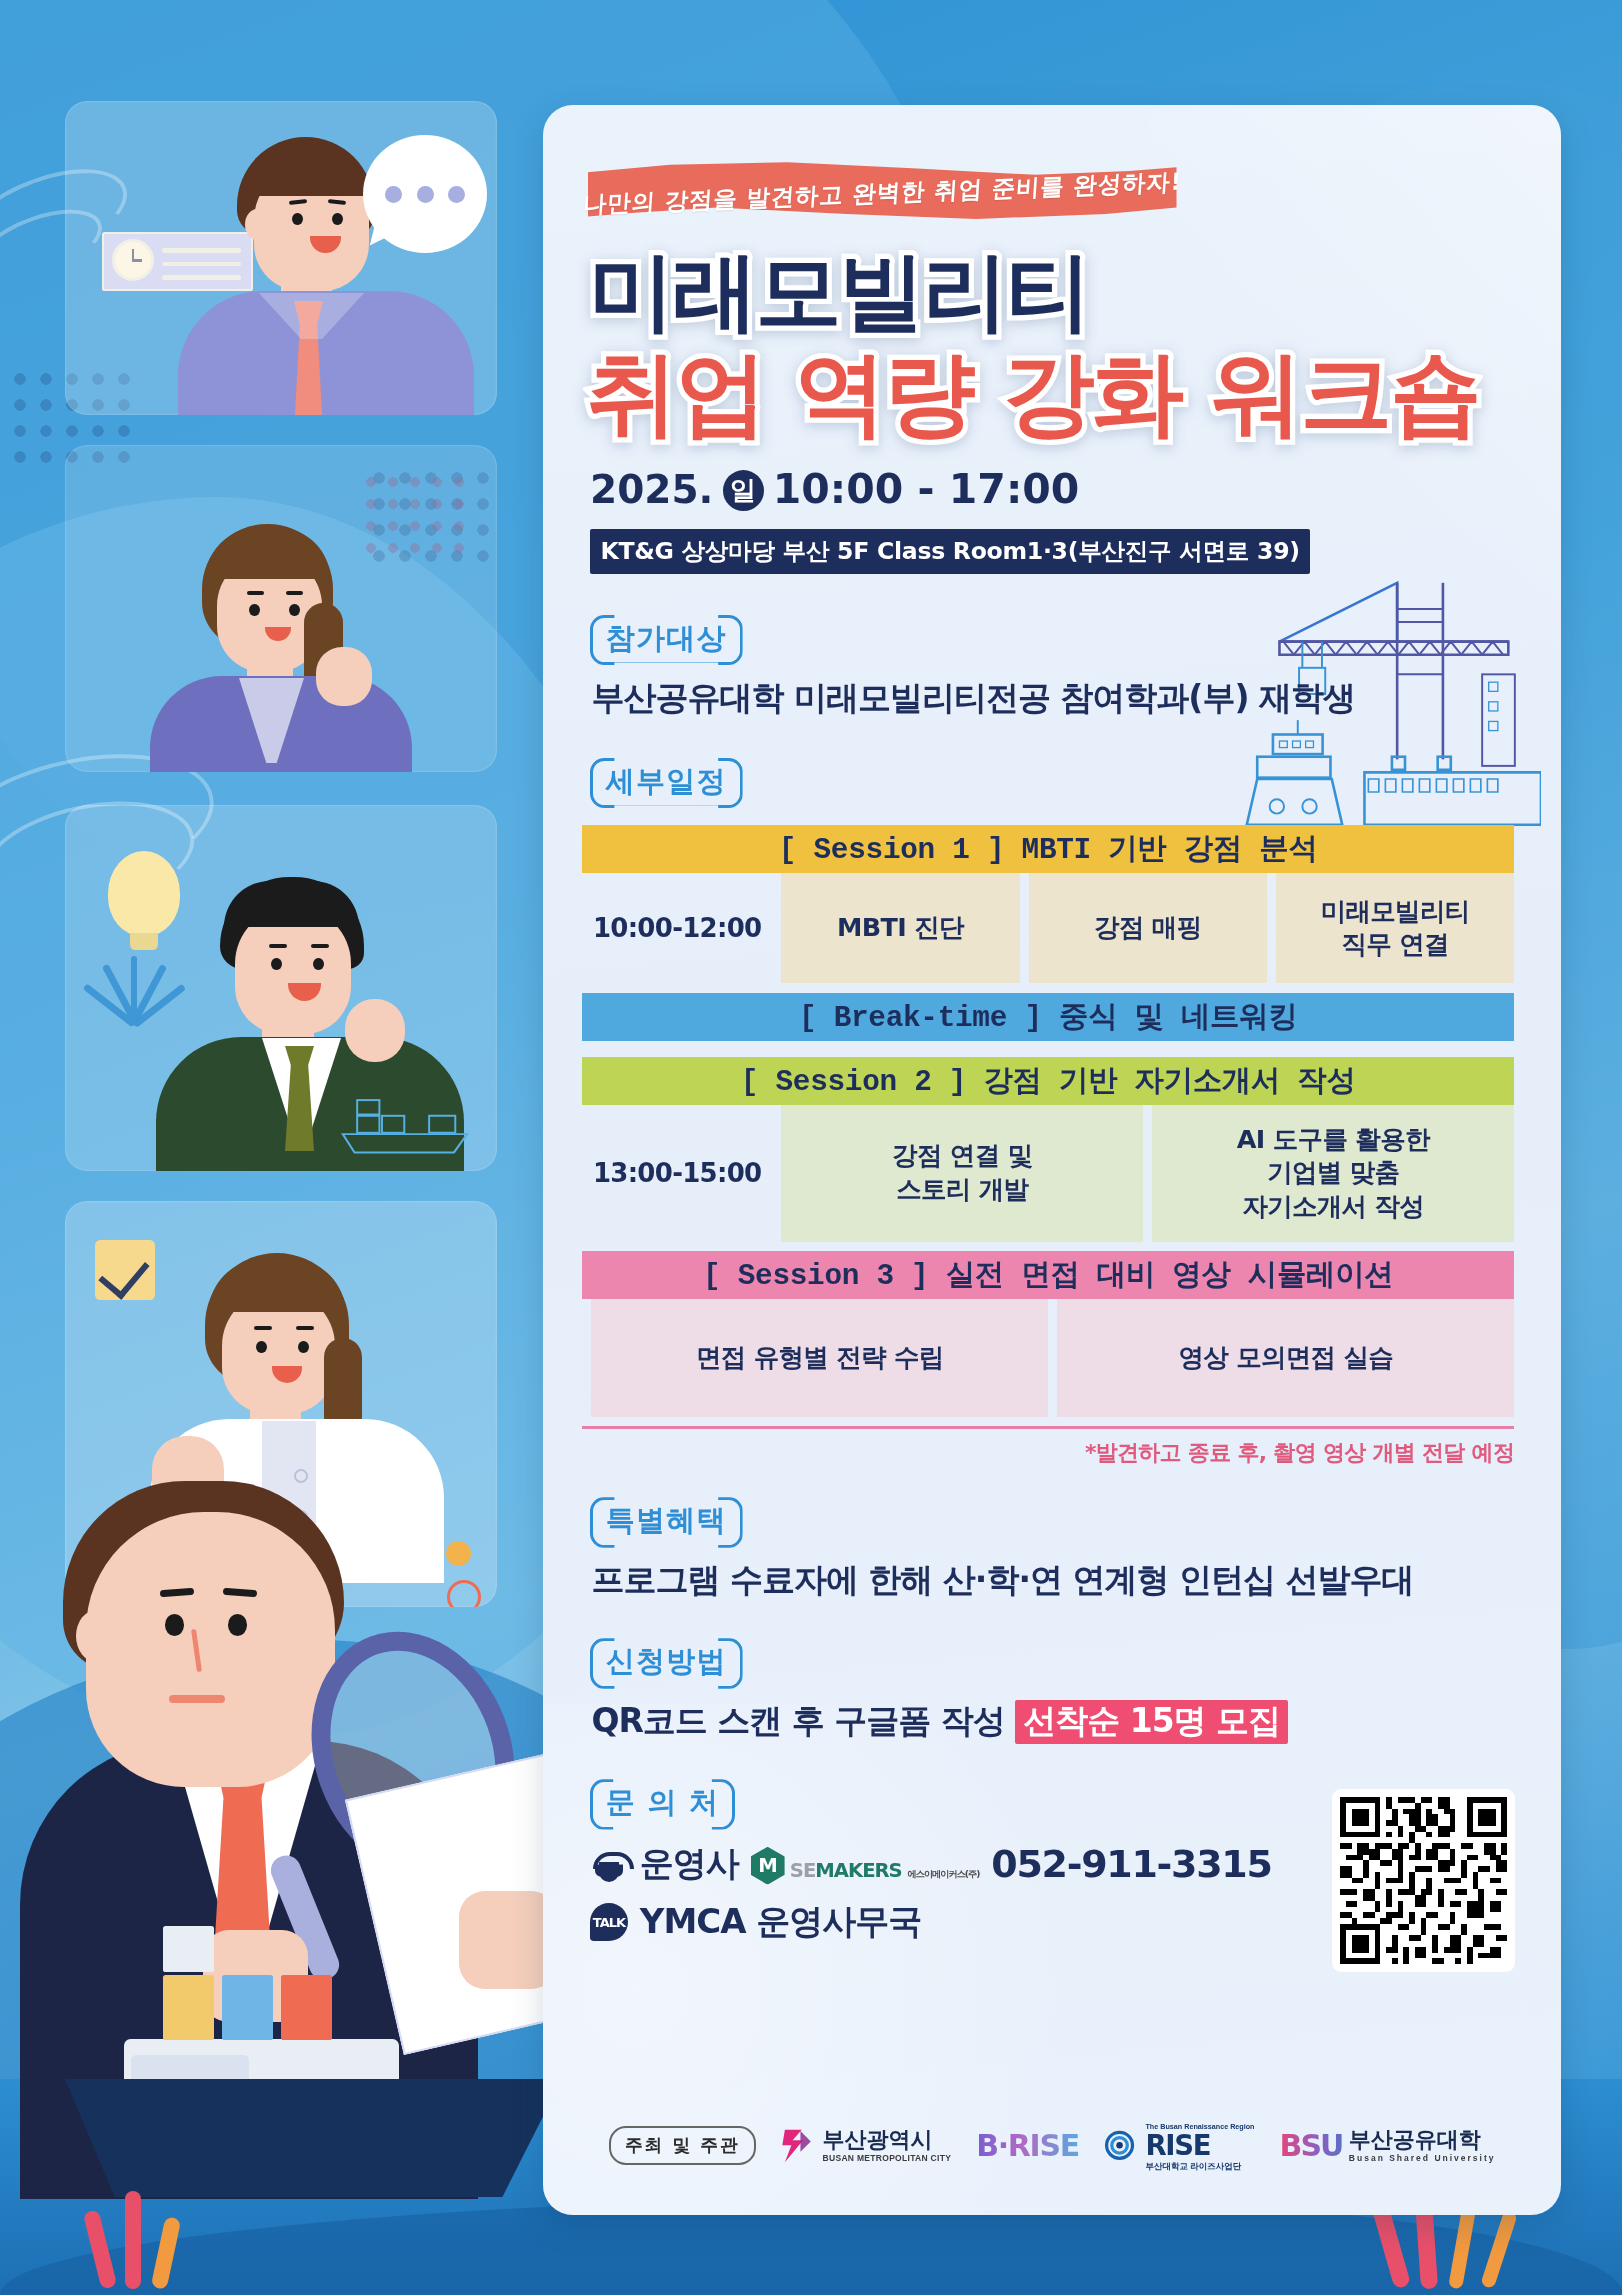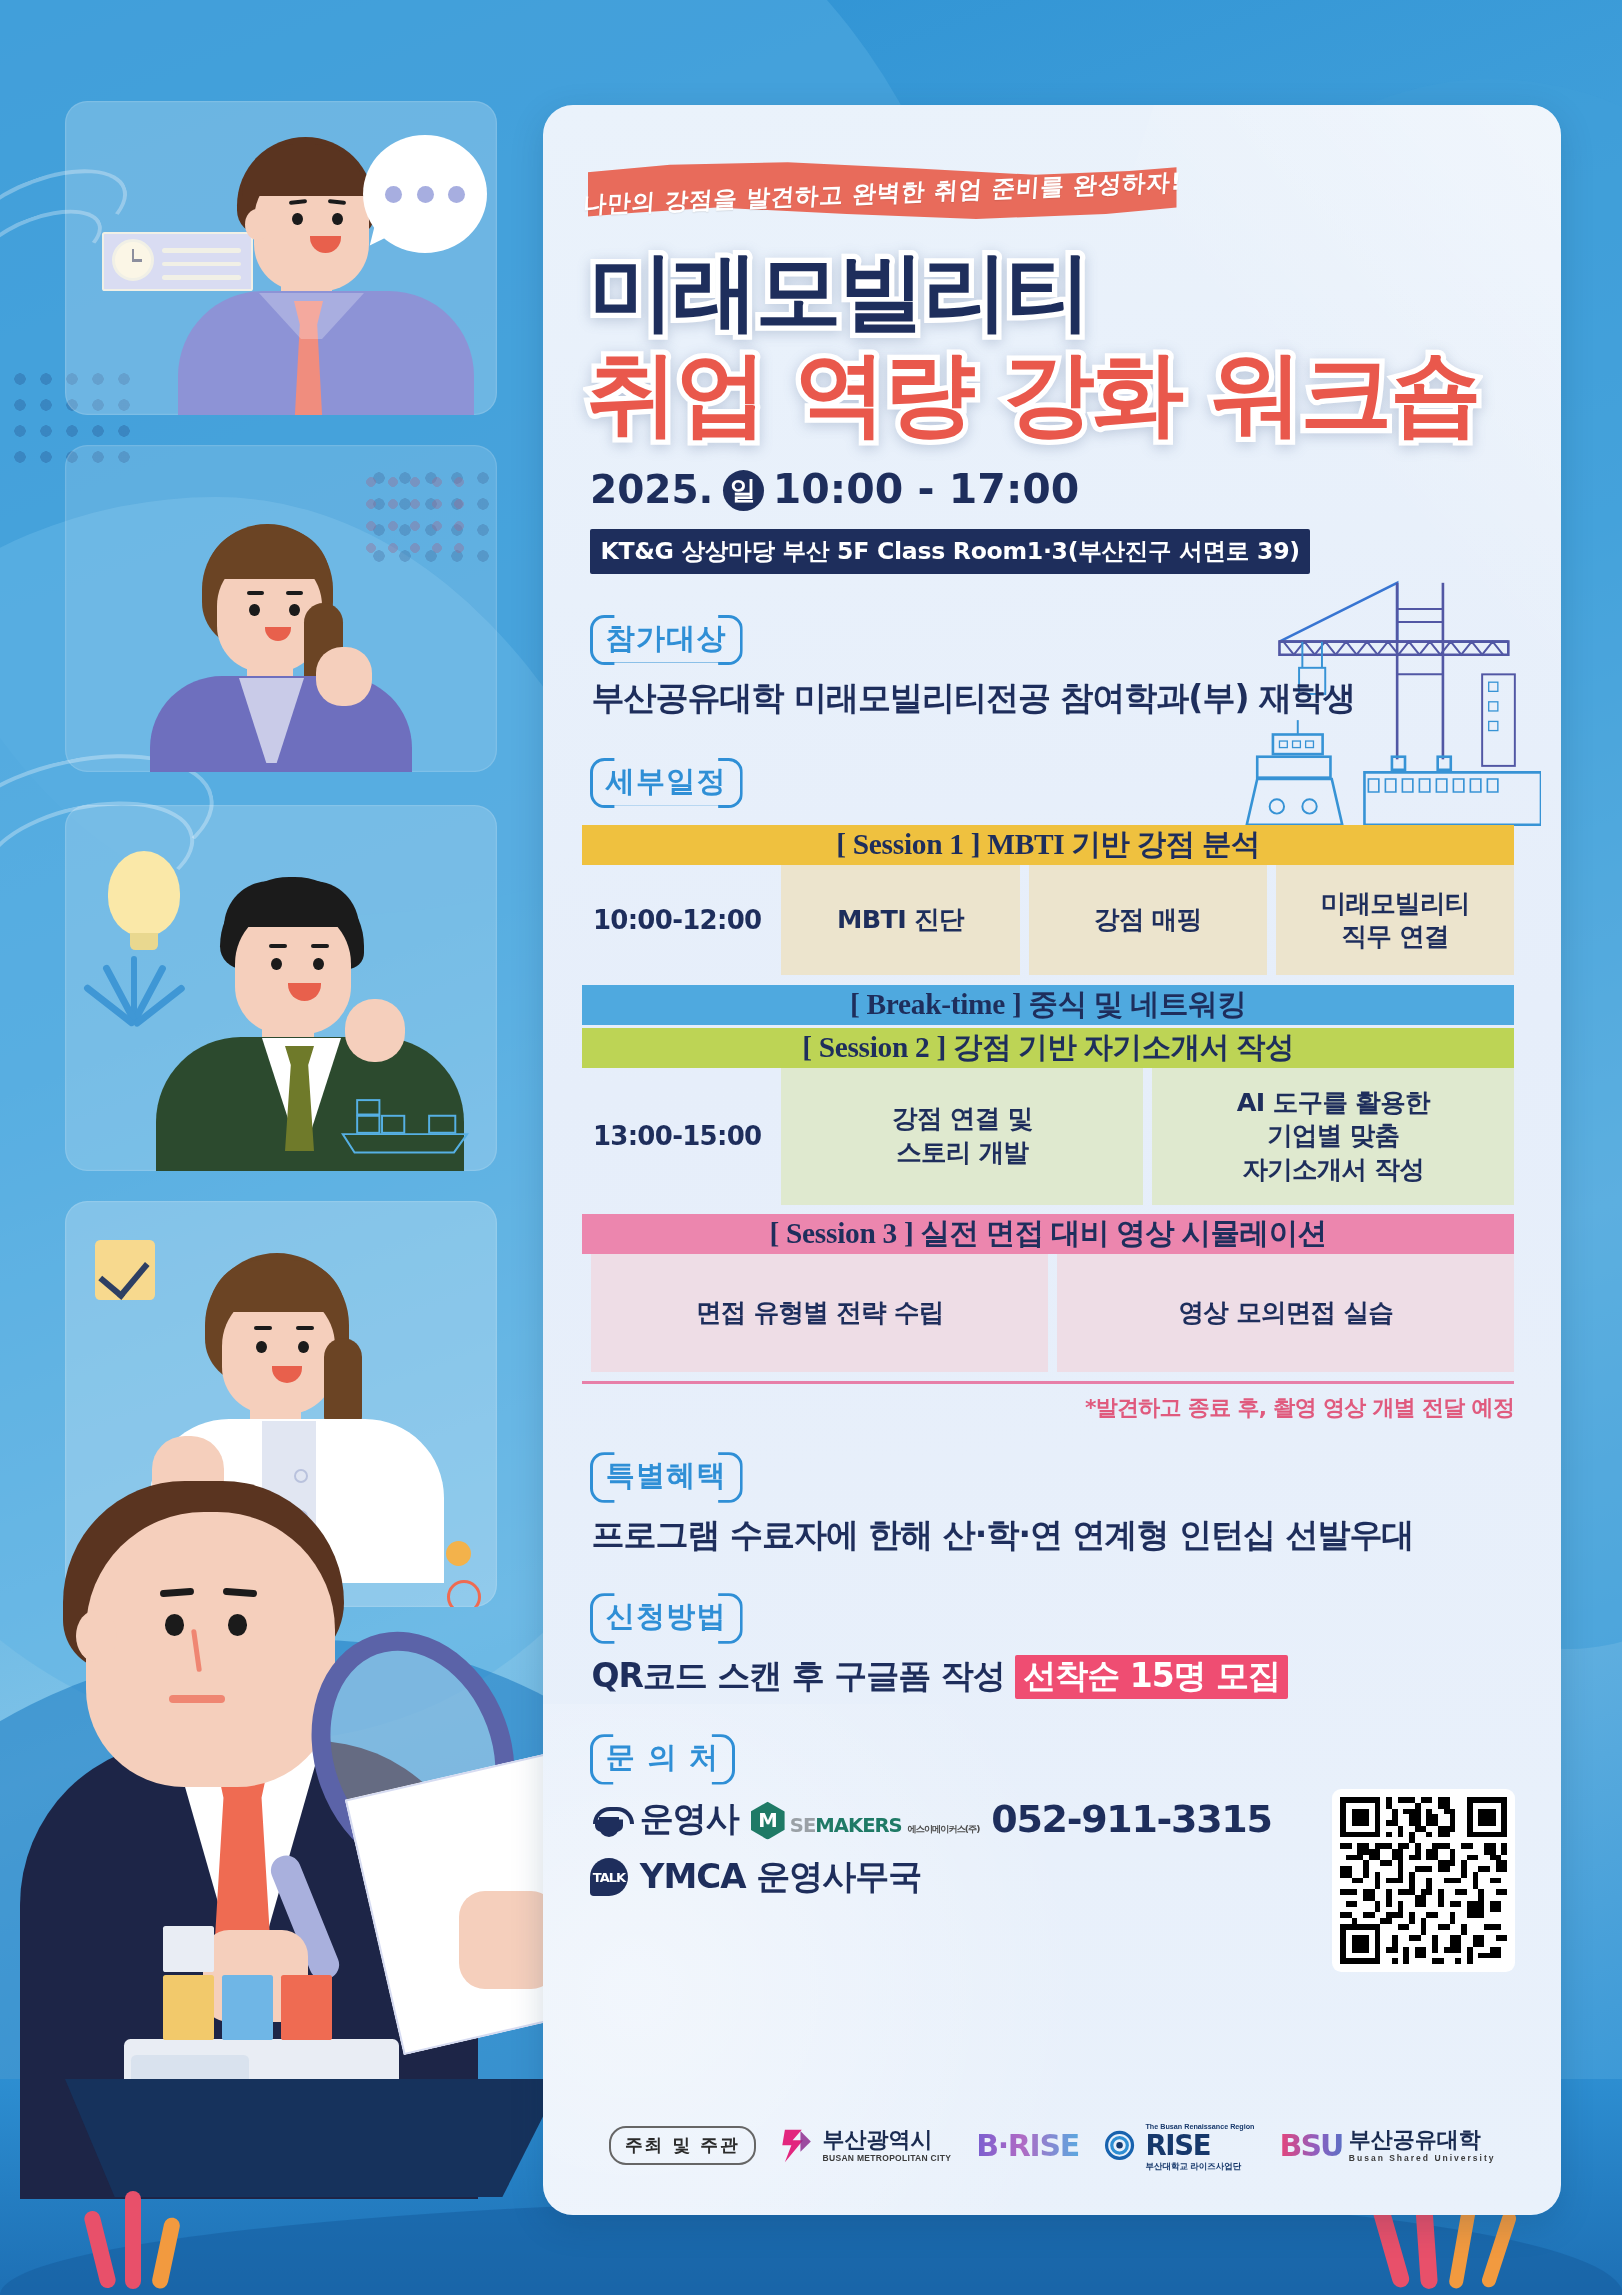--- a/index.html
+++ b/index.html
@@ -266,23 +266,23 @@
   }
   .sec-body {
     margin: 10.5px 0 0 14.4px; color:#1e2e5c;
     font-size: 33px; font-weight: 800; letter-spacing: -1px;
     font-family:"DejaVu Sans", sans-serif;
   }
 
   
   .sched { margin: 17px 0 0 5.2px; width: 932px; }
   .band {
-    height: 40px; display:flex; align-items:center; justify-content:center;
+    height: 48px; display:flex; align-items:center; justify-content:center;
     color:#1e2e5c; font-size: 29.4px; font-weight: 900; letter-spacing: -0.3px;
-    font-family:Liberation Serif, serif;
+    font-family:Liberation Mono, monospace;
   }
   .band.s1 { background:#efc13f; }
   .band.br { background:#4fa9df; }
   .band.s2 { background:#bdd455; }
   .band.s3 { background:#ec86ae; }
 
   .srow { display:flex; align-items:stretch; }
   .stime {
     width: 190px; display:flex; align-items:center; justify-content:center;
     color:#1e2e5c; font-size: 26px; font-weight: 900;
@@ -637,21 +637,21 @@
       <div class="band s1">[ Session 1 ] MBTI 기반 강점 분석</div>
       <div class="srow r1">
         <div class="stime">10:00-12:00</div>
         <div class="scell">MBTI 진단</div>
         <div class="scell">강점 매핑</div>
         <div class="scell">미래모빌리티
 직무 연결</div>
       </div>
 
       <div class="band br" style="margin-top:9.2px;">[ Break-time ] 중식 및 네트워킹</div>
-      <div class="band s2" style="margin-top:3px;">[ Session 2 ] 강점 기반 자기소개서 작성</div>
+      <div class="band s2" style="margin-top:16px;">[ Session 2 ] 강점 기반 자기소개서 작성</div>
       <div class="srow r2">
         <div class="stime">13:00-15:00</div>
         <div class="scell">강점 연결 및
 스토리 개발</div>
         <div class="scell">AI 도구를 활용한
 기업별 맞춤
 자기소개서 작성</div>
       </div>
 
       <div class="band s3" style="margin-top:9.2px;">[ Session 3 ] 실전 면접 대비 영상 시뮬레이션</div>

